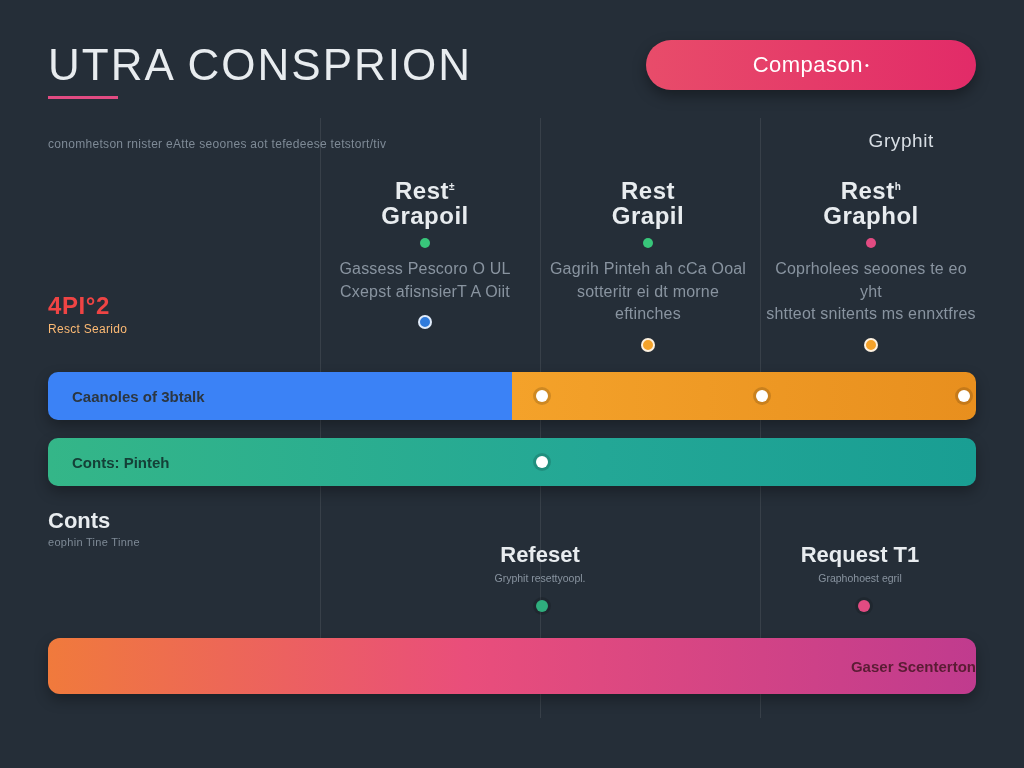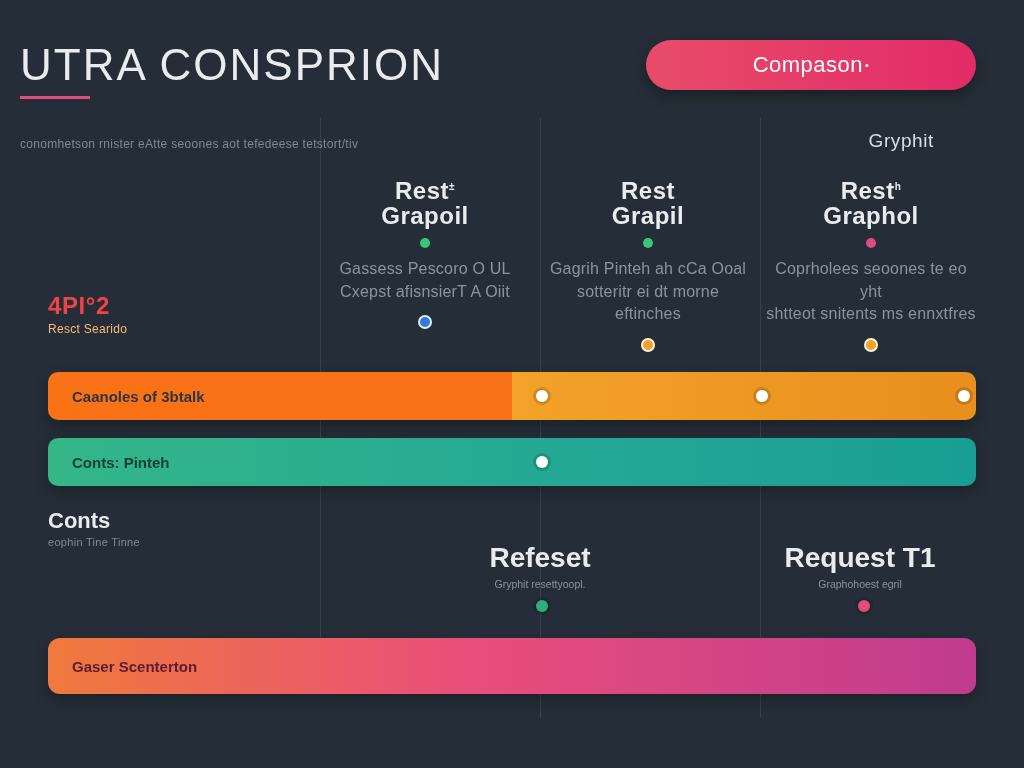--- a/index.html
+++ b/index.html
@@ -9,21 +9,21 @@
     background: #252e38;
     font-family: -apple-system, BlinkMacSystemFont, "Segoe UI", sans-serif;
     color: #c6ced6;
     overflow: hidden;
     position: relative;
   }
   .canvas {
     position: relative;
     width: 100%;
     height: 100%;
-    padding: 40px 20px;
+    padding: 40px 48px;
   }
 
   
   .title {
     font-size: 44px;
     font-weight: 300;
     letter-spacing: 2px;
     color: #e8ecef;
   }
   .title-underline {
@@ -132,46 +132,46 @@
     padding-left: 24px;
     font-size: 15px;
     font-weight: 600;
     box-shadow: 0 6px 14px rgba(0,0,0,0.3);
   }
   .bar.split .seg {
     height: 100%;
     display: flex; align-items: center;
   }
   .bar.r1 { top: 372px; }
-  .bar.r1 .seg.a { width: 50%; background:#f97316; color:#2c3640; border-radius:10px 0 0 10px; padding-left:24px; }
+  .bar.r1 .seg.a { width: 50%; background:#3b82f6; color:#2c3640; border-radius:10px 0 0 10px; padding-left:24px; }
   .bar.r1 .seg.b { width: 50%; background: linear-gradient(90deg,#f4a22a,#e88f1e); border-radius:0 10px 10px 0; }
   .bar.r1 { padding-left: 0; }
 
   .bar.r2 { top: 438px; background: linear-gradient(90deg,#34b688 0%, #23a796 60%, #199e93 100%); color:#0e2a24; }
   .bar.r2 .label { color:#144037; }
 
   .section2 {
     position: absolute;
     left: 48px;
     top: 508px;
   }
   .section2 .big { font-size: 22px; font-weight: 700; color: #e8ecef; }
   .section2 .small { font-size: 11px; color: #7e8a96; letter-spacing: 0.3px; margin-top: 2px; }
 
-  .bar.r3 { top: 638px; height: 56px; background: linear-gradient(90deg,#f07a3c 0%, #e94e7b 45%, #c03b8e 100%); color:#3a1726; border-radius: 12px; }
+  .bar.r3 { top: 638px; height: 56px; background: linear-gradient(90deg,#f07a3c 0%, #e94e7b 45%, #c03b8e 100%); color:#3a1726; border-radius: 12px; justify-content: flex-end; }
   .bar.r3 .label { color: #5a1c34; font-weight:700; }
 
   
   .midlabel {
     position: absolute;
     top: 542px;
     text-align: center;
     width: 200px;
   }
-  .midlabel h4 { font-size: 28px; font-weight: 700; color: #e8ecef; }
+  .midlabel h4 { font-size: 22px; font-weight: 700; color: #e8ecef; }
   .midlabel .sub { font-size: 10.5px; color: #8994a0; margin-top: 4px; }
   .midlabel.a { left: 440px; }
   .midlabel.b { left: 760px; }
 
   
   .vline {
     position: absolute;
     top: 118px;
     width: 1px;
     background: rgba(255,255,255,0.09);

